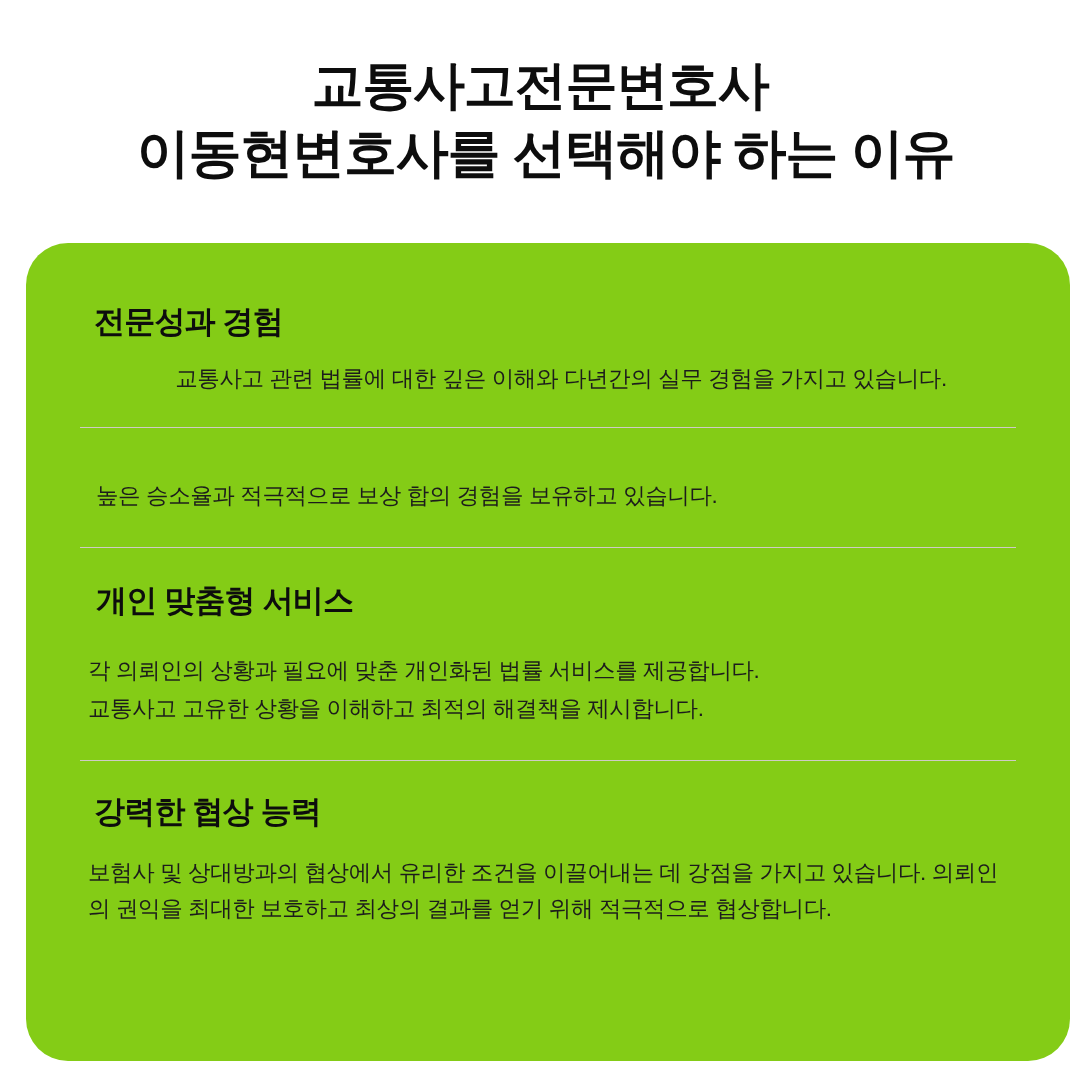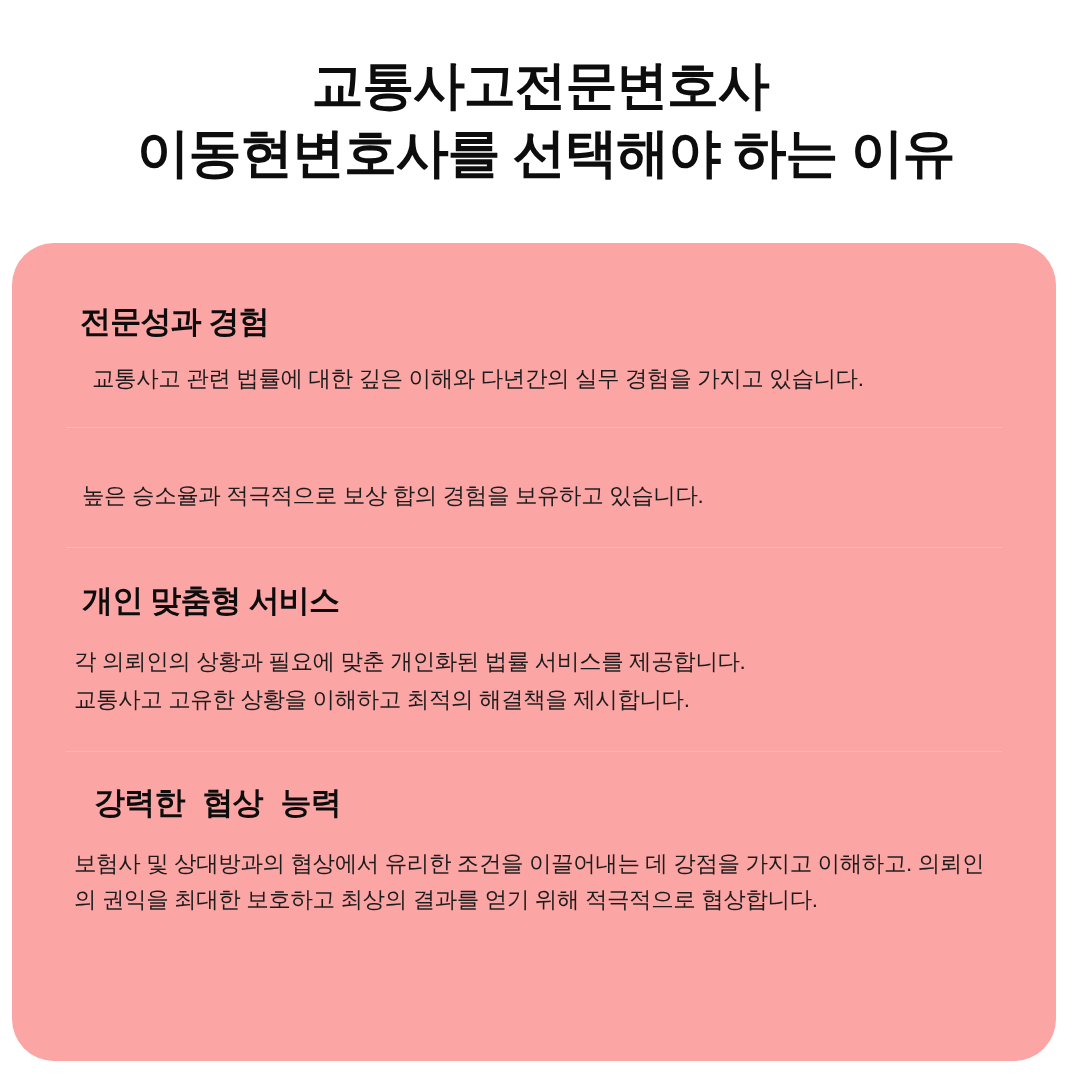--- a/index.html
+++ b/index.html
@@ -35,25 +35,25 @@
     color: #0d0d0d;
   }
   .headline .line.line2 {
     font-size: 53px;
     padding-left: 11px;
   }
 
   
   .card {
     position: absolute;
-    left: 12px;
+    left: 26px;
     top: 243px;
     width: 1044px;
     height: 818px;
-    background: #fca5a5;
+    background: #84cc16;
     border-radius: 42px;
     box-sizing: border-box;
     padding: 46px 54px 0 54px;
   }
 
   .item {
     position: relative;
   }
   .item + .item {
     border-top: 1.5px solid #cfcbc5;
@@ -74,32 +74,32 @@
     line-height: 1.58;
     margin: 0;
   }
   .item-body .p + .p {
     margin-top: 2px;
   }
 
   
   .item-1 { padding: 12px 0 30px 0; }
   .item-1 .item-title { margin-left: 14px; }
-  .item-1 .item-body { margin-left: 26px; margin-top: 18px; }
+  .item-1 .item-body { margin-left: 26px; margin-top: 18px; text-align: center; }
 
   .item-2 { padding: 30px 0 34px 0; }
   .item-2 .item-title { margin-left: 14px; }
   .item-2 .item-body { margin-left: 16px; margin-top: 20px; }
 
   .item-3 { padding: 32px 0 34px 0; }
   .item-3 .item-title { margin-left: 16px; }
-  .item-3 .item-body { margin-left: 8px; margin-top: 22px; }
+  .item-3 .item-body { margin-left: 8px; margin-top: 31px; }
 
   .item-4 { padding: 30px 0 0 0; }
-  .item-4 .item-title { margin-left: 28px; font-family: Liberation Mono, monospace; }
+  .item-4 .item-title { margin-left: 14px; }
   .item-4 .item-body { margin-left: 8px; margin-top: 22px; max-width: 930px; }
 </style>
 </head>
 <body>
 
 <div class="page">
 
   <div class="headline">
     <span class="line line1">교통사고전문변호사</span>
     <span class="line line2">이동현변호사를 선택해야 하는 이유</span>
@@ -124,18 +124,18 @@
       <h2 class="item-title">개인 맞춤형 서비스</h2>
       <div class="item-body">
         <div class="p">각 의뢰인의 상황과 필요에 맞춘 개인화된 법률 서비스를 제공합니다.</div>
         <div class="p">교통사고 고유한 상황을 이해하고 최적의 해결책을 제시합니다.</div>
       </div>
     </div>
 
     <div class="item item-4">
       <h2 class="item-title">강력한 협상 능력</h2>
       <div class="item-body">
-        <div class="p">보험사 및 상대방과의 협상에서 유리한 조건을 이끌어내는 데 강점을 가지고 이해하고. 의뢰인의 권익을 최대한 보호하고 최상의 결과를 얻기 위해 적극적으로 협상합니다.</div>
+        <div class="p">보험사 및 상대방과의 협상에서 유리한 조건을 이끌어내는 데 강점을 가지고 있습니다. 의뢰인의 권익을 최대한 보호하고 최상의 결과를 얻기 위해 적극적으로 협상합니다.</div>
       </div>
     </div>
 
   </div>
 </div>
 
 </body></html>

